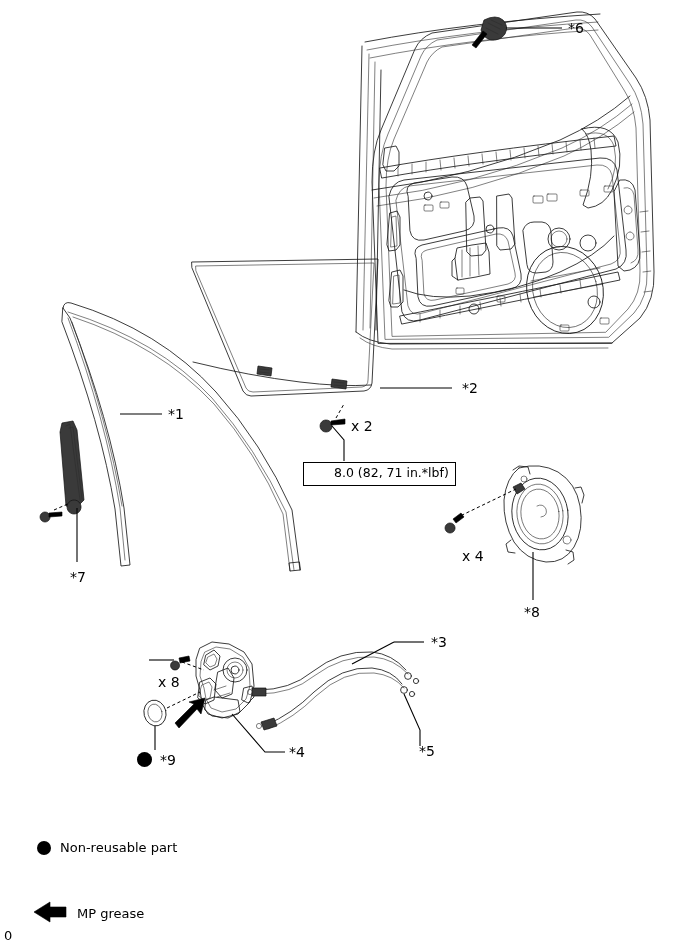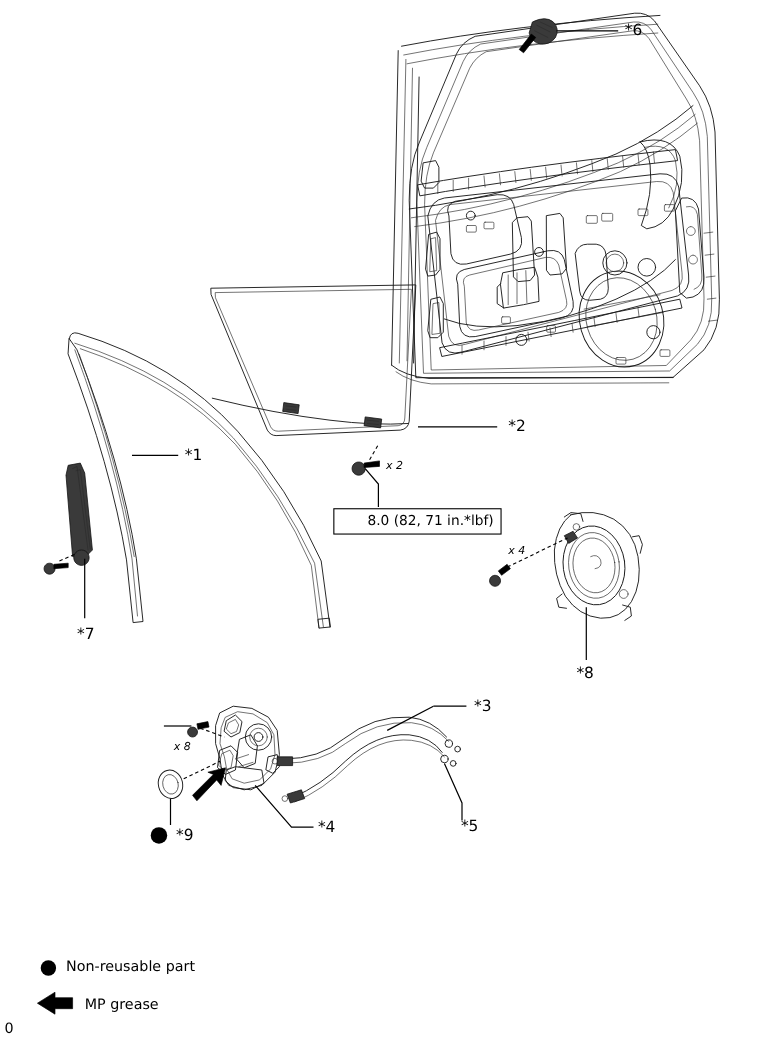--- a/index.html
+++ b/index.html
@@ -7,21 +7,21 @@
        font-family:"DejaVu Sans","Liberation Sans",sans-serif;color:#000;}
   #sheet{position:absolute;inset:0;}
   svg.art{position:absolute;left:0;top:0;width:688px;height:949px;overflow:visible;}
   .lbl{position:absolute;font-size:14px;line-height:1;color:#000;white-space:nowrap;}
   .tq{position:absolute;border:1.4px solid #000;background:#fff;
       font-size:12.5px;line-height:1;padding:4px 6px 5px 6px;white-space:nowrap;}
   .legend-row{position:absolute;display:flex;align-items:center;white-space:nowrap;}
   .legend-txt{font-size:13px;margin-left:9px;}
   .dot{width:14px;height:14px;border-radius:50%;background:#000;display:inline-block;}
   .pagenum{position:absolute;font-size:13px;}
-  .xq{position:absolute;font-size:10px;white-space:nowrap;font-style:italic;}
+  .xq{position:absolute;font-size:14px;white-space:nowrap;}
 </style>
 </head>
 <body>
 
 <div id="sheet">
 
   <svg class="art" viewBox="0 0 688 949">
     <defs>
       <style>
         .ln{fill:none;stroke:#1a1a1a;stroke-width:0.85;stroke-linejoin:round;stroke-linecap:round;}
@@ -271,27 +271,27 @@
   <div class="lbl" style="left:289px;top:745px;">*4</div>
   <div class="lbl" style="left:419px;top:744px;">*5</div>
   <div class="lbl" style="left:568px;top:21px;">*6</div>
   <div class="lbl" style="left:70px;top:570px;">*7</div>
   <div class="lbl" style="left:524px;top:605px;">*8</div>
   <div class="lbl" style="left:160px;top:753px;">*9</div>
 
   <div style="position:absolute;left:137px;top:752px;width:15px;height:15px;border-radius:50%;background:#000;"></div>
 
   <div class="xq" style="left:351px;top:418px;">x 2</div>
-  <div class="xq" style="left:462px;top:496px;text-align:right;">x 4</div>
+  <div class="xq" style="left:462px;top:548px;text-align:right;">x 4</div>
   <div class="xq" style="left:158px;top:674px;">x 8</div>
 
   <div class="tq" style="left:303px;top:462px;padding-left:30px;">8.0 (82, 71 in.*lbf)</div>
 
 
-  <div class="legend-row" style="left:37px;top:872px;align-items:center;">
+  <div class="legend-row" style="left:37px;top:840px;align-items:center;">
     <span class="dot"></span>
     <span class="legend-txt">Non-reusable part</span>
   </div>
 
   <div class="legend-row" style="left:68px;top:906px;">
     <span class="legend-txt">MP grease</span>
   </div>
 
   <div class="pagenum" style="left:4px;top:928px;">0</div>
 

